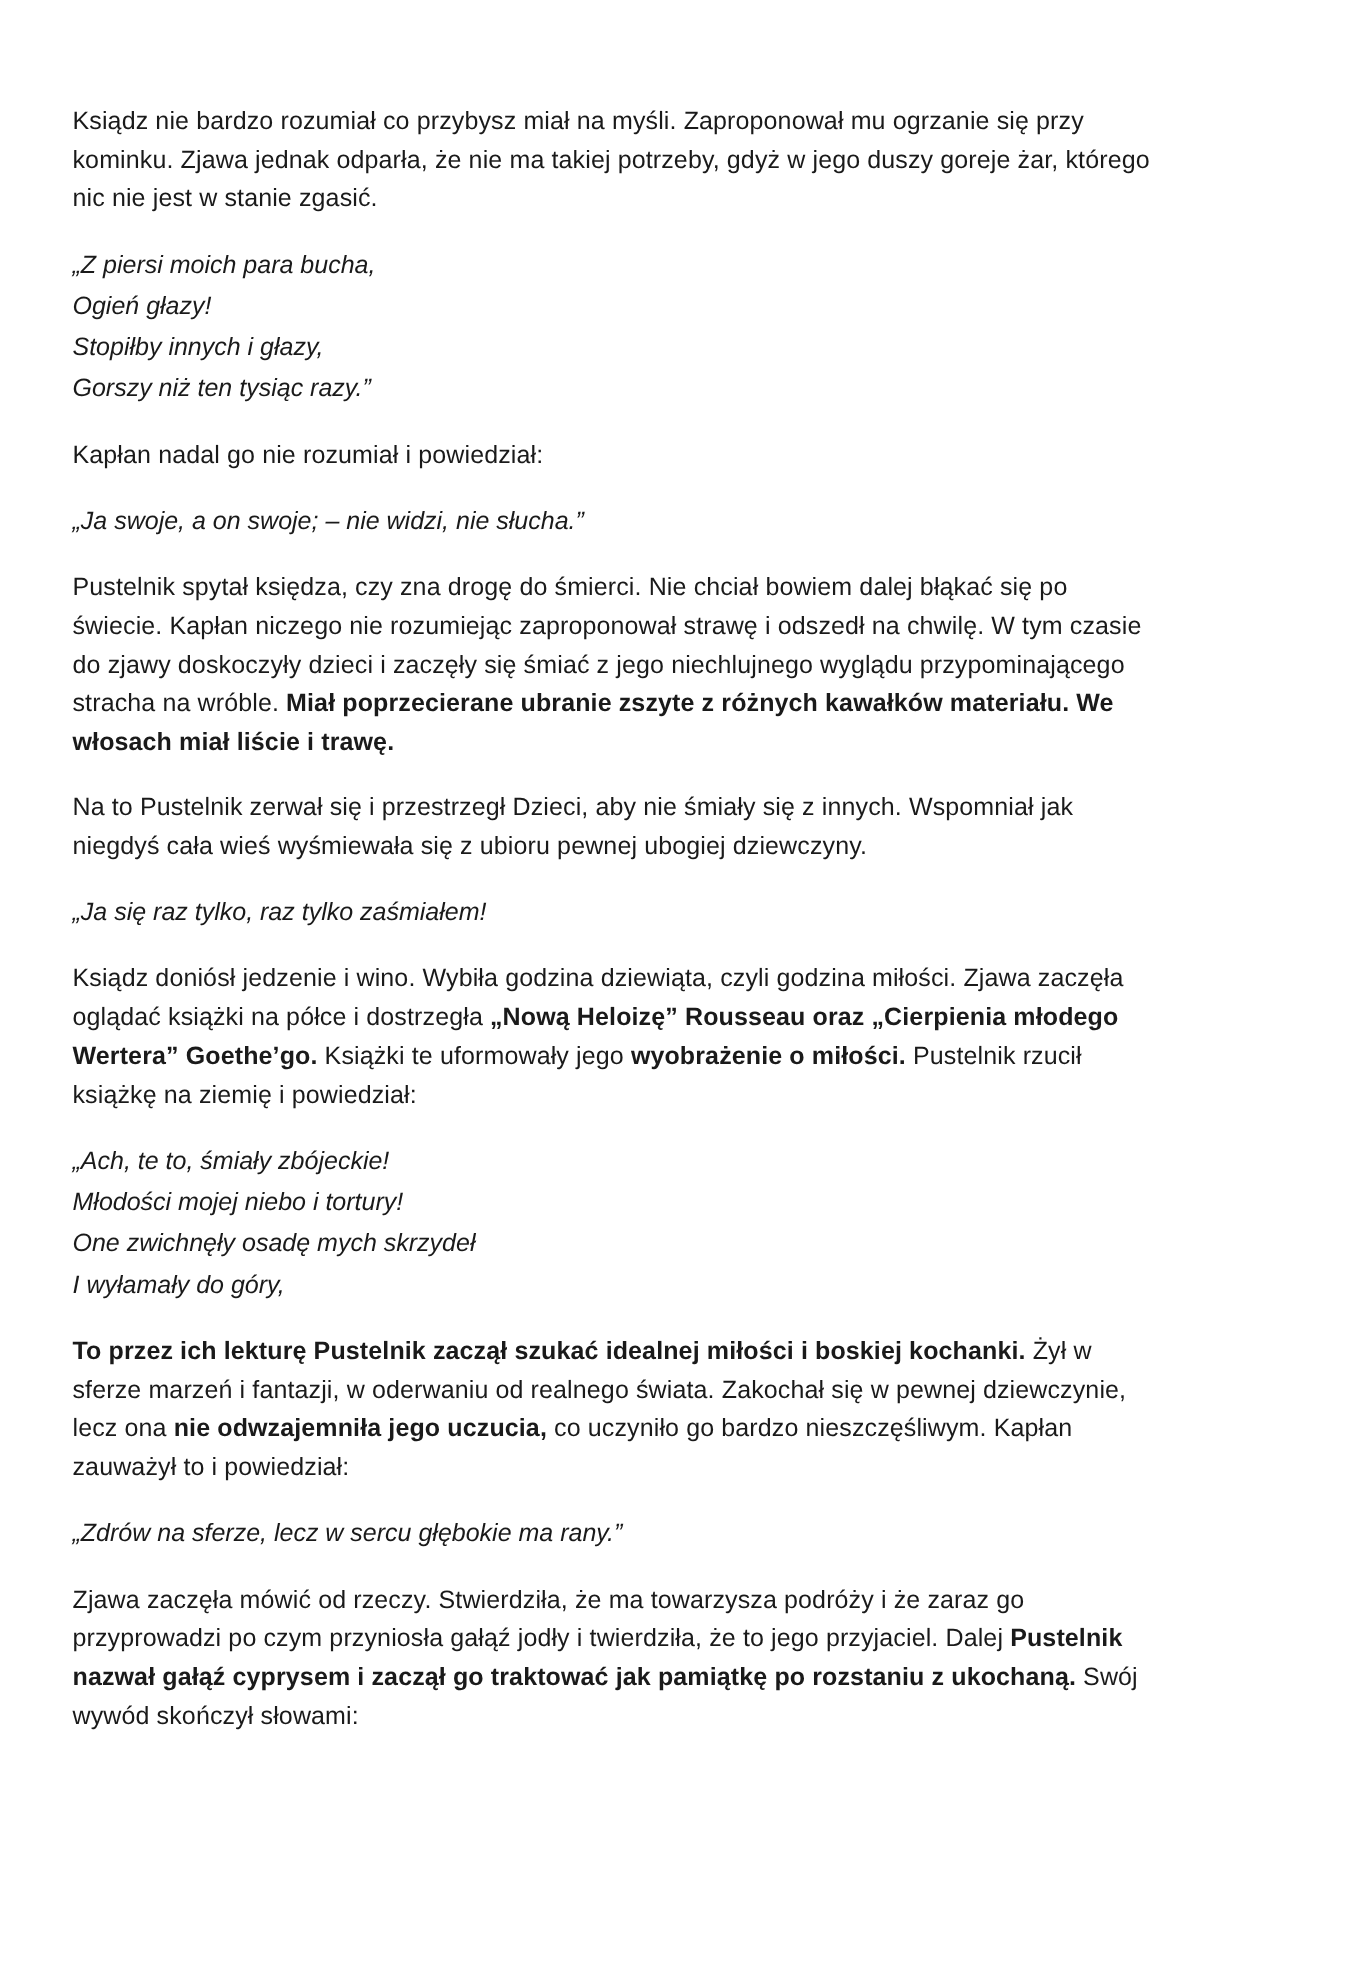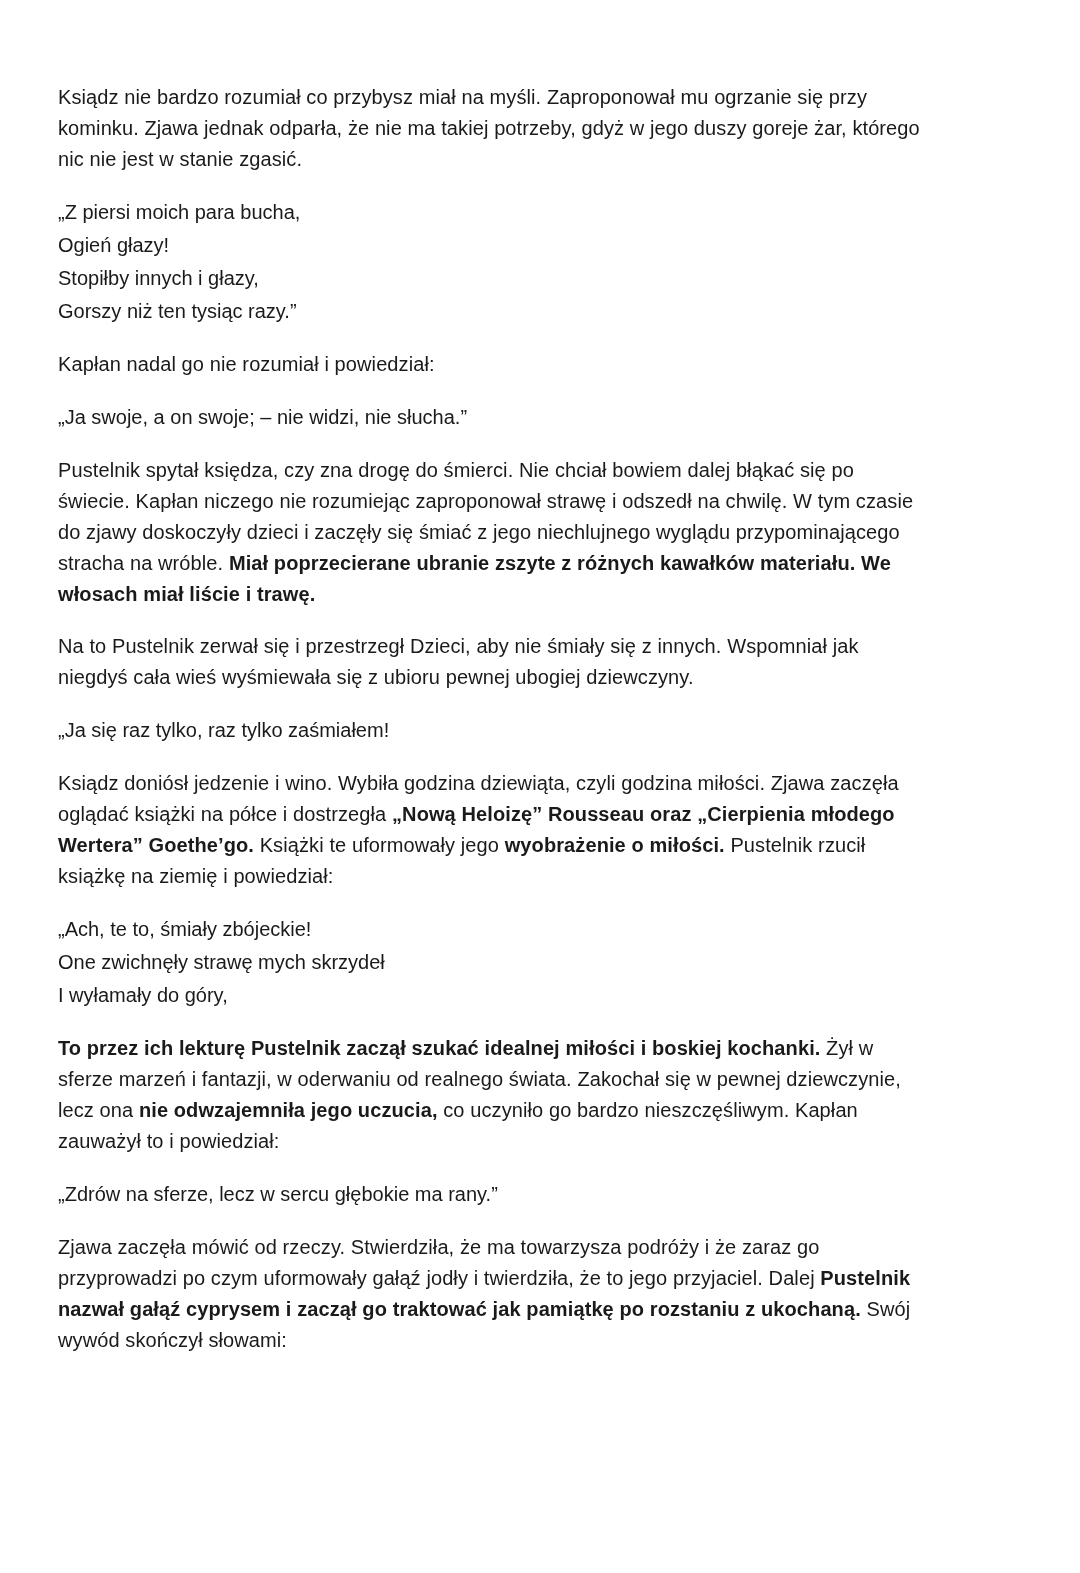--- a/index.html
+++ b/index.html
@@ -28,20 +28,21 @@
     font-weight: 400;
     letter-spacing: 0.1px;
   }
   .para .bold {
     font-weight: 700;
   }
   .verse {
     margin: 0 0 21px 0;
     font-size: 20px;
     line-height: 33px;
+    font-style: italic;
   }
   .verse-line {
     white-space: pre-wrap;
   }
 </style>
 </head>
 <body style="background: rgb(255, 255, 255); color: rgb(26, 26, 26);">
 
 <main class="page">
     <p class="para"><span class="">Ksiądz nie bardzo rozumiał co przybysz miał na myśli. Zaproponował mu ogrzanie się przy kominku. Zjawa jednak odparła, że nie ma takiej potrzeby, gdyż w jego duszy goreje żar, którego nic nie jest w stanie zgasić.</span></p>
@@ -56,21 +57,22 @@
       <div class="verse-line">„Ja swoje, a on swoje; – nie widzi, nie słucha.”</div>
     </div>
     <p class="para"><span class="">Pustelnik spytał księdza, czy zna drogę do śmierci. Nie chciał bowiem dalej błąkać się po świecie. Kapłan niczego nie rozumiejąc zaproponował strawę i odszedł na chwilę. W tym czasie do zjawy doskoczyły dzieci i zaczęły się śmiać z jego niechlujnego wyglądu przypominającego stracha na wróble. </span><span class="bold">Miał poprzecierane ubranie zszyte z różnych kawałków materiału. We włosach miał liście i trawę.</span></p>
     <p class="para"><span class="">Na to Pustelnik zerwał się i przestrzegł Dzieci, aby nie śmiały się z innych. Wspomniał jak niegdyś cała wieś wyśmiewała się z ubioru pewnej ubogiej dziewczyny.</span></p>
     <div class="verse">
       <div class="verse-line">„Ja się raz tylko, raz tylko zaśmiałem!</div>
     </div>
     <p class="para"><span class="">Ksiądz doniósł jedzenie i wino. Wybiła godzina dziewiąta, czyli godzina miłości. Zjawa zaczęła oglądać książki na półce i dostrzegła </span><span class="bold">„Nową Heloizę” Rousseau oraz „Cierpienia młodego Wertera” Goethe’go.</span><span class=""> Książki te uformowały jego </span><span class="bold">wyobrażenie o miłości.</span><span class=""> Pustelnik rzucił książkę na ziemię i powiedział:</span></p>
     <div class="verse">
       <div class="verse-line">„Ach, te to, śmiały zbójeckie!</div>
-      <div class="verse-line">One zwichnęły strawę mych skrzydeł</div>
+      <div class="verse-line">Młodości mojej niebo i tortury!</div>
+      <div class="verse-line">One zwichnęły osadę mych skrzydeł</div>
       <div class="verse-line">I wyłamały do góry,</div>
     </div>
     <p class="para"><span class="bold">To przez ich lekturę Pustelnik zaczął szukać idealnej miłości i boskiej kochanki.</span><span class=""> Żył w sferze marzeń i fantazji, w oderwaniu od realnego świata. Zakochał się w pewnej dziewczynie, lecz ona </span><span class="bold">nie odwzajemniła jego uczucia,</span><span class=""> co uczyniło go bardzo nieszczęśliwym. Kapłan zauważył to i powiedział:</span></p>
     <div class="verse">
       <div class="verse-line">„Zdrów na sferze, lecz w sercu głębokie ma rany.”</div>
     </div>
-    <p class="para"><span class="">Zjawa zaczęła mówić od rzeczy. Stwierdziła, że ma towarzysza podróży i że zaraz go przyprowadzi po czym uformowały gałąź jodły i twierdziła, że to jego przyjaciel. Dalej </span><span class="bold">Pustelnik nazwał gałąź cyprysem i zaczął go traktować jak pamiątkę po rozstaniu z ukochaną.</span><span class=""> Swój wywód skończył słowami:</span></p>
+    <p class="para"><span class="">Zjawa zaczęła mówić od rzeczy. Stwierdziła, że ma towarzysza podróży i że zaraz go przyprowadzi po czym przyniosła gałąź jodły i twierdziła, że to jego przyjaciel. Dalej </span><span class="bold">Pustelnik nazwał gałąź cyprysem i zaczął go traktować jak pamiątkę po rozstaniu z ukochaną.</span><span class=""> Swój wywód skończył słowami:</span></p>
   </main>
 
 </body></html>

